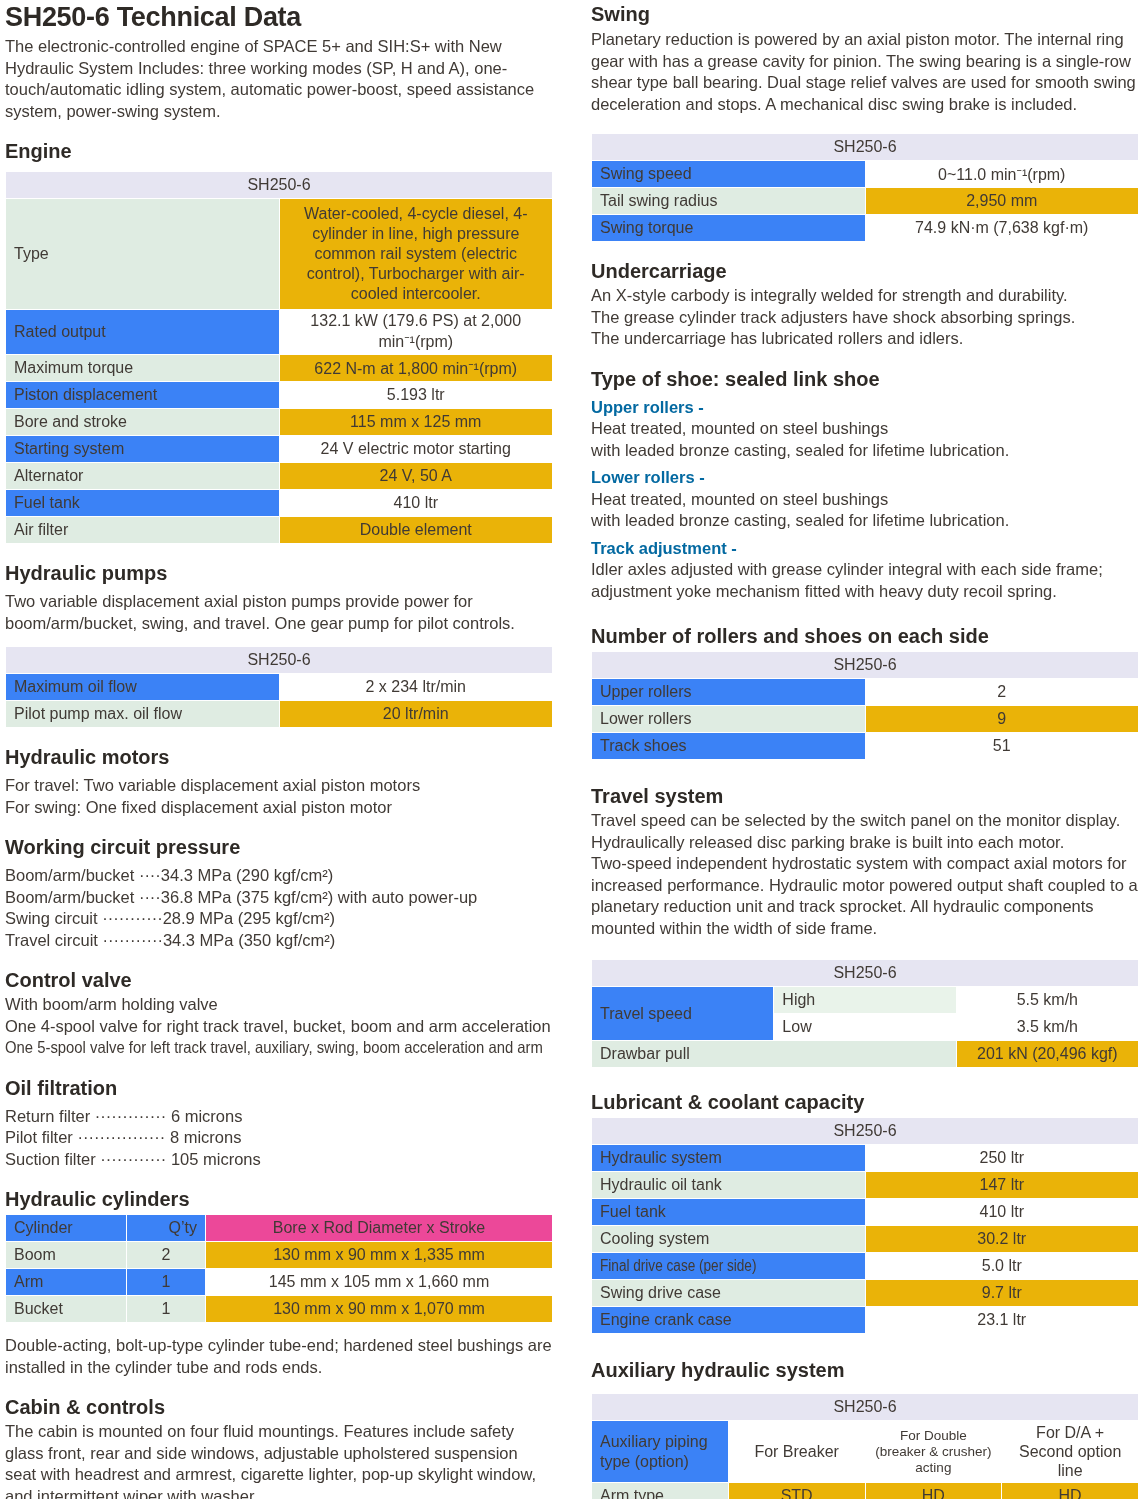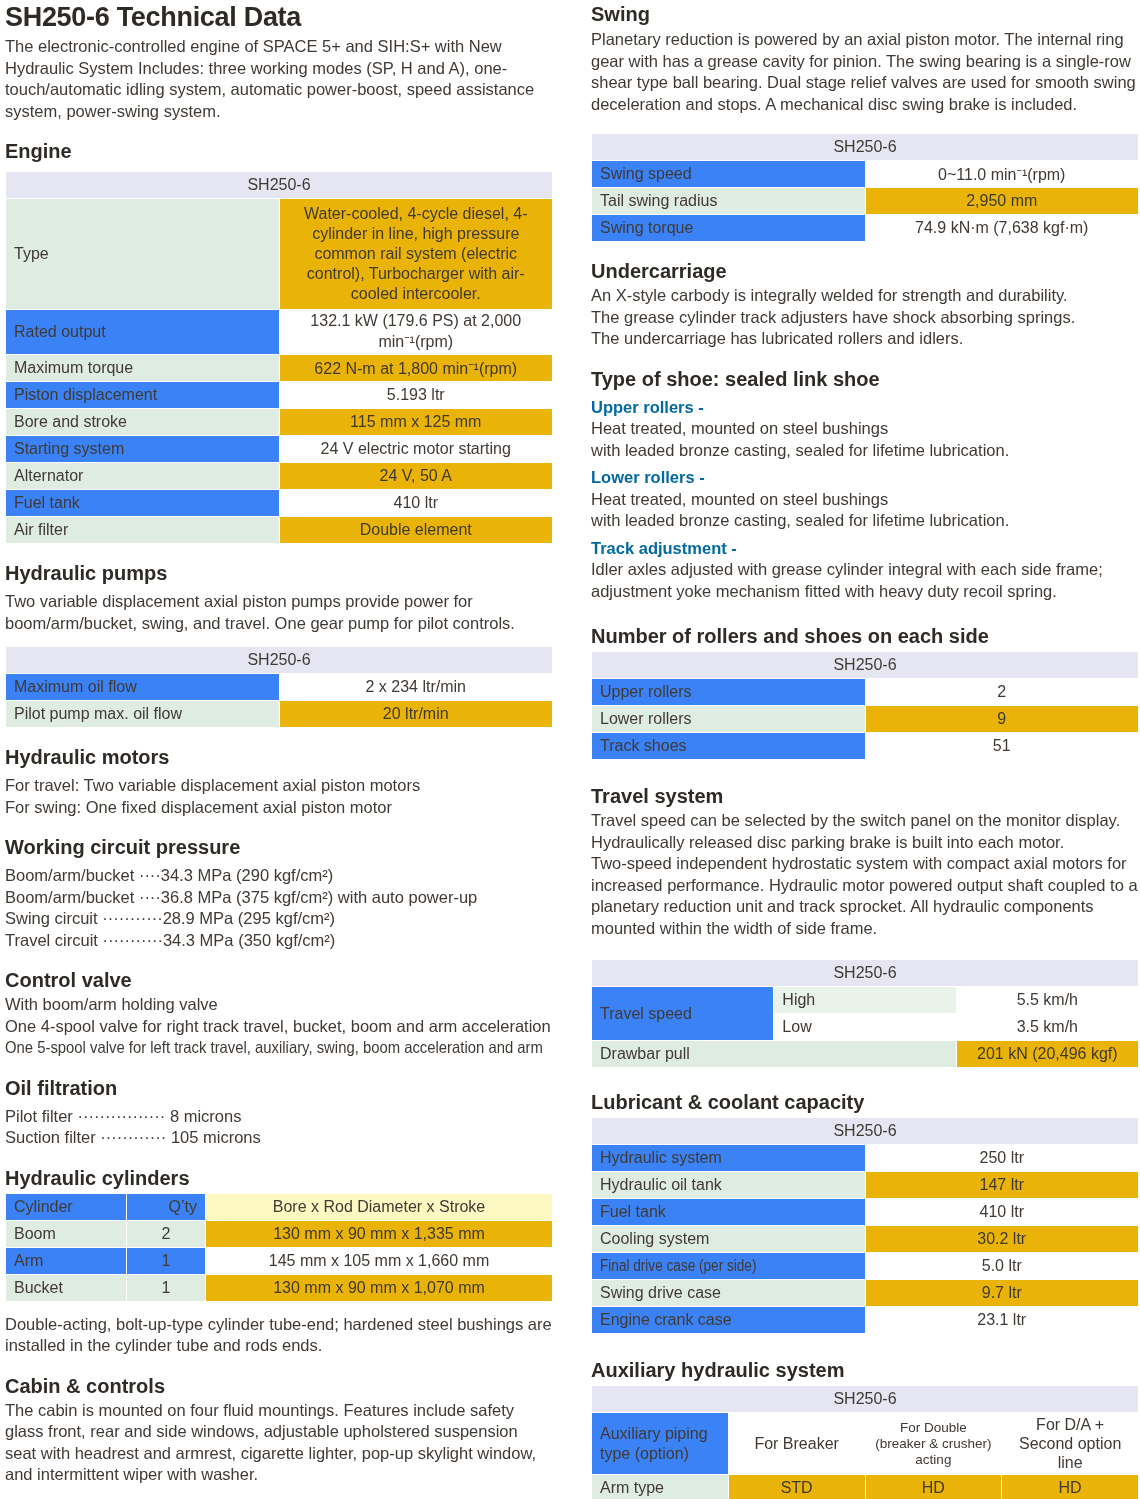--- a/index.html
+++ b/index.html
@@ -18,21 +18,21 @@
   .line{font-size:16.5px;line-height:21.5px;}
   .sub-bold{font-size:16.5px;line-height:21.5px;font-weight:bold;color:#0369a1;margin-top:6px;}
   .para{font-size:16.5px;line-height:21.5px;margin:0;}
   table.spec{border-collapse:collapse;width:100%;font-size:16px;margin:8px 0 2px 0;table-layout:fixed;}
   table.spec td{border:1px solid #ffffff;padding:2px 8px;height:22px;vertical-align:middle;}
   td.model{background:#e6e5f2;text-align:center;height:21px;}
   td.lbl{background:#3b82f6;text-align:left;white-space:nowrap;overflow:hidden;}
   td.val{background:#ffffff;text-align:center;}
   tr.alt td.lbl{background:#dfece2;}
   tr.alt td.val{background:#eab308;}
-  td.hdr-white{background:#fef9c3;text-align:center;}
+  td.hdr-white{background:#ec4899;text-align:center;}
   td.sub{background:#e9f3ea;text-align:left;}
   td.sub-low{background:#ffffff;text-align:left;}
   td.wrap{white-space:normal;}
   .condensed{display:inline-block;transform:scaleX(0.85);transform-origin:0 50%;white-space:nowrap;}
   .squeeze{display:inline-block;transform:scaleX(0.90);transform-origin:0 50%;white-space:nowrap;}
   .small-cell{font-size:13.5px;line-height:16px;}
   .note{margin-top:12px;}
   .mt0{margin-top:0;}
   .gap-sm{height:4px;}
 </style>
@@ -119,20 +119,21 @@
     <div class="line">Boom/arm/bucket ····36.8 MPa (375 kgf/cm²)  with auto power-up</div>
     <div class="line">Swing circuit ···········28.9 MPa (295 kgf/cm²)</div>
     <div class="line">Travel circuit  ···········34.3 MPa (350 kgf/cm²)</div>
 
     <h2 style="margin-bottom:2px">Control valve</h2>
     <div class="line">With boom/arm holding valve</div>
     <div class="line">One 4-spool valve for right track travel, bucket, boom and arm acceleration</div>
     <div class="line"><span class="squeeze">One 5-spool valve for left track travel, auxiliary, swing, boom acceleration and arm</span></div>
 
     <h2>Oil filtration</h2>
+    <div class="line">Return filter ············· 6 microns</div>
     <div class="line">Pilot filter ················ 8 microns</div>
     <div class="line">Suction filter ············ 105 microns</div>
 
     <h2 style="margin-bottom:3px">Hydraulic cylinders</h2>
     <table class="spec" style="margin-top:2px">
       <tbody>
           <tr>
         <td class="lbl" style="width:104px">Cylinder</td>
         <td class="lbl" style="width:62px;text-align:right">Q’ty</td>
         <td class="hdr-white">Bore x Rod Diameter x Stroke</td>
@@ -284,21 +285,21 @@
         <td class="lbl">Swing drive case</td>
         <td class="val">9.7 ltr</td>
       </tr>
       <tr>
         <td class="lbl">Engine crank case</td>
         <td class="val">23.1 ltr</td>
       </tr>
     </tbody>
       </table>
 
-    <h2 style="margin-top:24px;margin-bottom:3px">Auxiliary hydraulic system</h2>
+    <h2 style="margin-top:24px;margin-bottom:11px">Auxiliary hydraulic system</h2>
     <table class="spec" style="margin-top:2px">
       <tbody>
           <tr>
         <td class="model" colspan="4">SH250-6</td>
       </tr>
       <tr>
         <td class="lbl wrap" style="width:178px;line-height:20px">Auxiliary piping type (option)</td>
         <td class="val" style="width:116px">For Breaker</td>
         <td class="val small-cell" style="width:116px">For Double (breaker &amp; crusher) acting</td>
         <td class="val" style="width:116px;line-height:19px">For D/A + Second option line</td>

